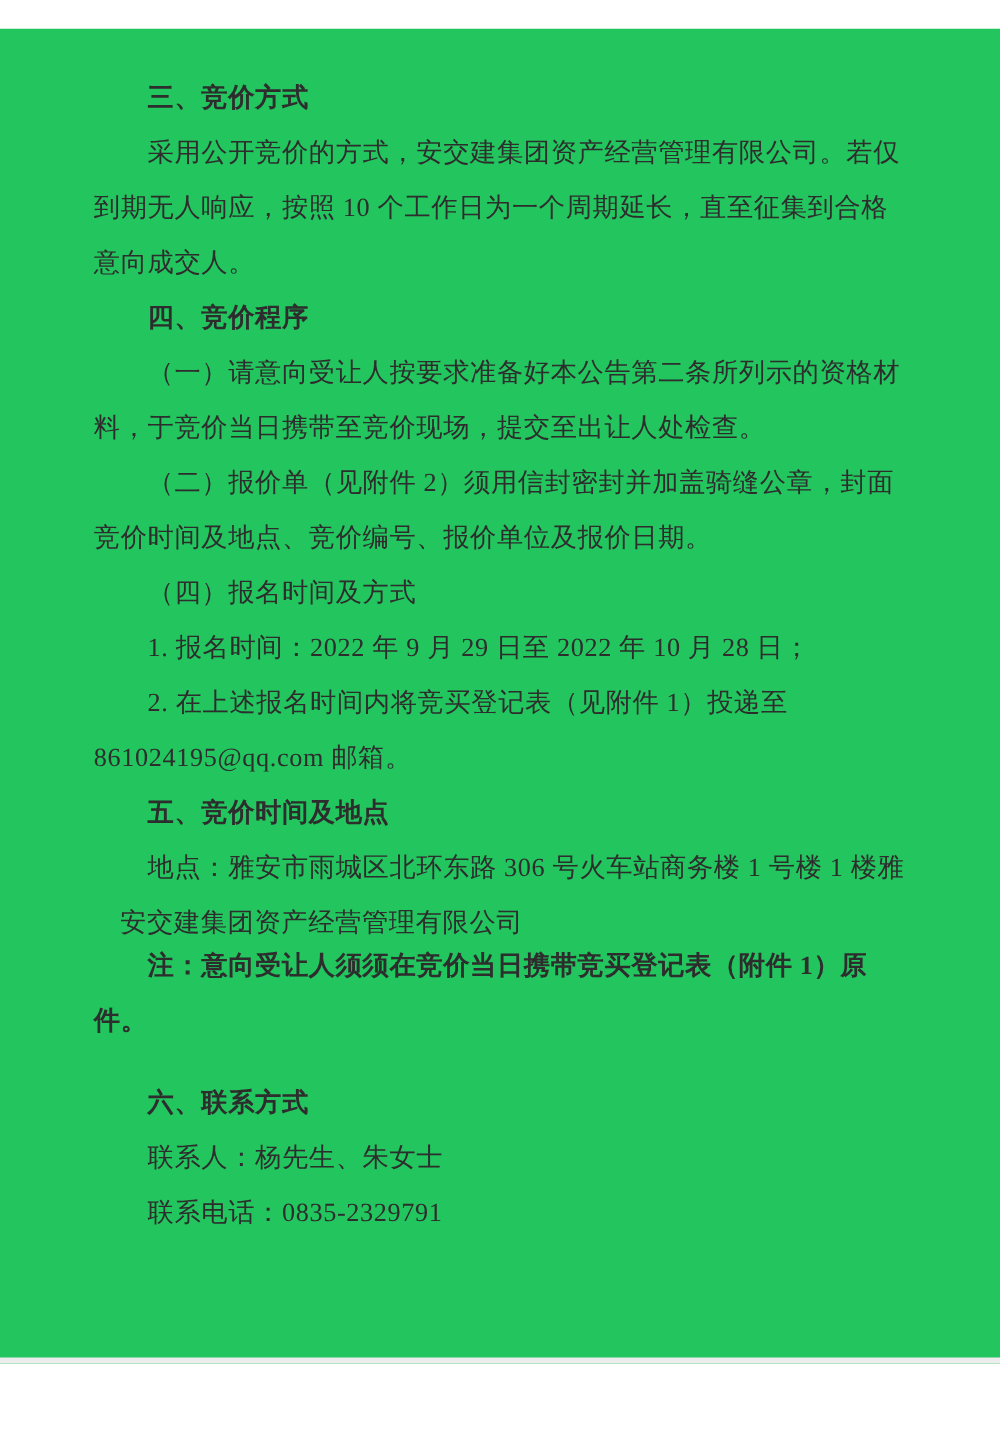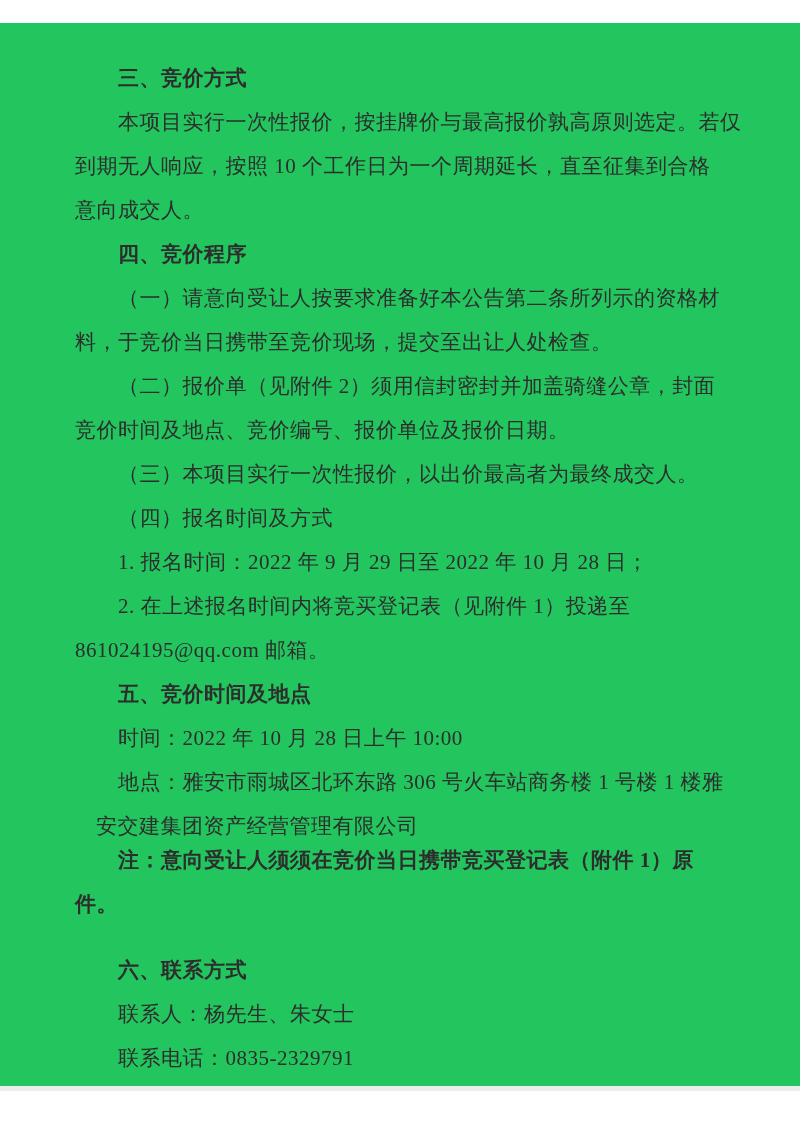--- a/index.html
+++ b/index.html
@@ -40,37 +40,35 @@
     background: #ededed;
   }
 </style>
 </head>
 <body>
 
 <div class="page">
   <div class="doc">
 
     <div class="line ind2 bold">三、竞价方式</div>
-    <div class="line ind2">本项目实行一次性报价，按挂牌价与最高报价孰高原则选定。若仅</div>
+    <div class="line ind2">采用公开竞价的方式，安交建集团资产经营管理有限公司。若仅</div>
     <div class="line">到期无人响应，按照 10 个工作日为一个周期延长，直至征集到合格</div>
     <div class="line">意向成交人。</div>
 
     <div class="line ind2 bold">四、竞价程序</div>
     <div class="line ind2">（一）请意向受让人按要求准备好本公告第二条所列示的资格材</div>
     <div class="line">料，于竞价当日携带至竞价现场，提交至出让人处检查。</div>
     <div class="line ind2">（二）报价单（见附件 2）须用信封密封并加盖骑缝公章，封面</div>
     <div class="line">竞价时间及地点、竞价编号、报价单位及报价日期。</div>
-    <div class="line ind2">（三）本项目实行一次性报价，以出价最高者为最终成交人。</div>
     <div class="line ind2">（四）报名时间及方式</div>
     <div class="line ind2">1. 报名时间：2022 年 9 月 29 日至 2022 年 10 月 28 日；</div>
     <div class="line ind2">2. 在上述报名时间内将竞买登记表（见附件 1）投递至</div>
     <div class="line">861024195@qq.com 邮箱。</div>
 
     <div class="line ind2 bold">五、竞价时间及地点</div>
-    <div class="line ind2">时间：2022 年 10 月 28 日上午 10:00</div>
     <div class="line ind2">地点：雅安市雨城区北环东路 306 号火车站商务楼 1 号楼 1 楼雅</div>
     <div class="line ind1">安交建集团资产经营管理有限公司</div>
     <div class="line ind2 bold mt-neg">注：意向受让人须须在竞价当日携带竞买登记表（附件 1）原</div>
     <div class="line bold">件。</div>
 
     <div class="line ind2 bold mt-big">六、联系方式</div>
     <div class="line ind2">联系人：杨先生、朱女士</div>
     <div class="line ind2">联系电话：0835-2329791</div>
 
   </div>

